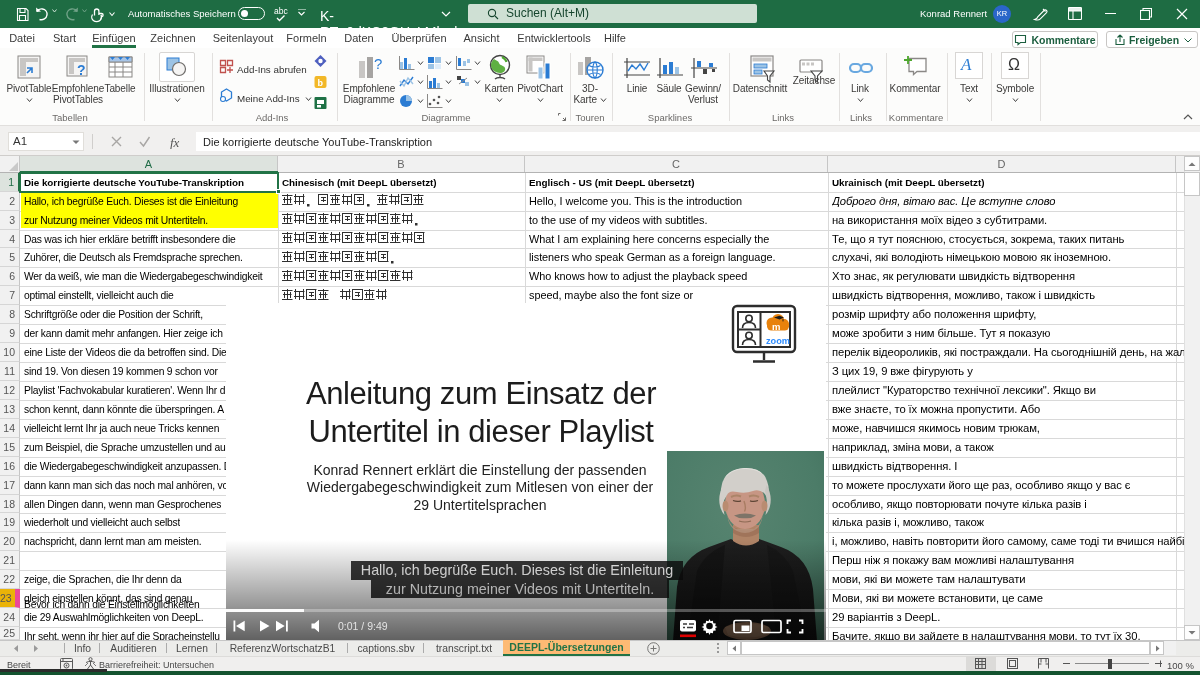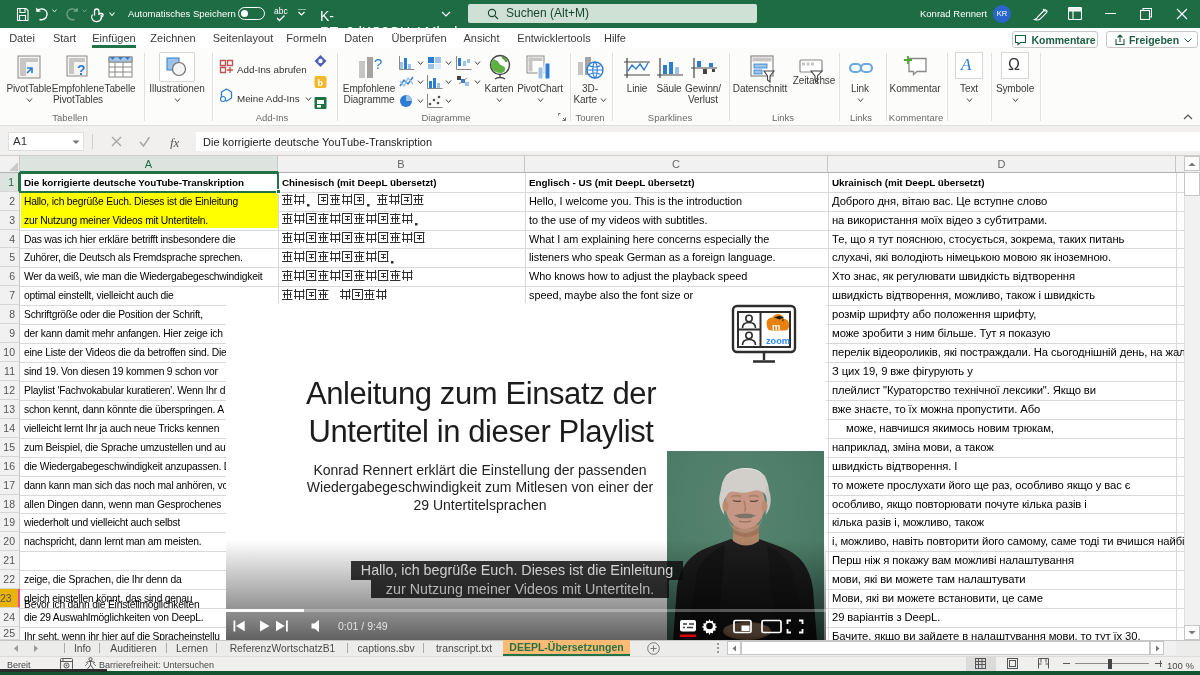--- a/index.html
+++ b/index.html
@@ -434,21 +434,21 @@
 <div class="rowhdr" style="top:399.9px;height:18.93px;background:#f1f1f1;color:#555;border-right:1px solid #c6c6c6;line-height:18.9px;padding-right:4px">13</div>
 <div class="rowhdr" style="top:418.8px;height:18.93px;background:#f1f1f1;color:#555;border-right:1px solid #c6c6c6;line-height:18.9px;padding-right:4px">14</div>
 <div class="rowhdr" style="top:437.7px;height:18.93px;background:#f1f1f1;color:#555;border-right:1px solid #c6c6c6;line-height:18.9px;padding-right:4px">15</div>
 <div class="rowhdr" style="top:456.6px;height:18.93px;background:#f1f1f1;color:#555;border-right:1px solid #c6c6c6;line-height:18.9px;padding-right:4px">16</div>
 <div class="rowhdr" style="top:475.6px;height:18.93px;background:#f1f1f1;color:#555;border-right:1px solid #c6c6c6;line-height:18.9px;padding-right:4px">17</div>
 <div class="rowhdr" style="top:494.5px;height:18.93px;background:#f1f1f1;color:#555;border-right:1px solid #c6c6c6;line-height:18.9px;padding-right:4px">18</div>
 <div class="rowhdr" style="top:513.4px;height:18.93px;background:#f1f1f1;color:#555;border-right:1px solid #c6c6c6;line-height:18.9px;padding-right:4px">19</div>
 <div class="rowhdr" style="top:532.4px;height:18.93px;background:#f1f1f1;color:#555;border-right:1px solid #c6c6c6;line-height:18.9px;padding-right:4px">20</div>
 <div class="rowhdr" style="top:551.3px;height:18.93px;background:#f1f1f1;color:#555;border-right:1px solid #c6c6c6;line-height:18.9px;padding-right:4px">21</div>
 <div class="rowhdr" style="top:570.2px;height:18.93px;background:#f1f1f1;color:#555;border-right:1px solid #c6c6c6;line-height:18.9px;padding-right:4px">22</div>
-<div class="rowhdr" style="top:589.2px;height:18.93px;background:#eab308;color:#555;border-right:2px solid #ec4899;line-height:18.9px;padding-right:9px">23</div>
+<div class="rowhdr" style="top:589.2px;height:18.93px;background:#eab308;color:#555;border-right:5px solid #ec4899;line-height:18.9px;padding-right:9px">23</div>
 <div class="rowhdr" style="top:608.1px;height:18.93px;background:#f1f1f1;color:#555;border-right:1px solid #c6c6c6;line-height:18.9px;padding-right:4px">24</div>
 <div class="rowhdr" style="top:627.0px;height:12.98px;background:#f1f1f1;color:#555;border-right:1px solid #c6c6c6;line-height:13.0px;padding-right:4px">25</div>
 <div class="gline-v" style="left:278px;top:173px;height:467px"></div>
 <div class="gline-v" style="left:525px;top:173px;height:467px"></div>
 <div class="gline-v" style="left:828px;top:173px;height:467px"></div>
 <div class="gline-v" style="left:1176px;top:173px;height:467px"></div>
 <div class="gline-h" style="left:20px;top:191.6px;width:1164px"></div>
 <div class="gline-h" style="left:20px;top:210.6px;width:1164px"></div>
 <div class="gline-h" style="left:20px;top:229.5px;width:1164px"></div>
 <div class="gline-h" style="left:20px;top:248.4px;width:1164px"></div>
@@ -506,33 +506,33 @@
 <div class="cell" style="left:282px;top:267.4px;height:19px;width:243px;"><span class="cj"></span><span class="cj2"></span><span class="cj3"></span><span class="cj"></span><span class="cj2"></span><span class="cj3"></span><span class="cj"></span><span class="cj2"></span><span class="cj3"></span><span class="cj"></span><span class="cj2"></span></div>
 <div class="cell" style="left:282px;top:286.3px;height:19px;width:243px;"><span class="cj"></span><span class="cj2"></span><span class="cj3"></span><span class="cj"></span><span class="cjs"></span><span class="cj2"></span><span class="cj3"></span><span class="cj"></span><span class="cj2"></span></div>
 <div class="cell cc bold" style="left:529px;top:172.7px;height:19px;width:299px;">Englisch - US (mit DeepL übersetzt)</div>
 <div class="cell cc" style="left:529px;top:191.6px;height:19px;width:299px;">Hello, I welcome you. This is the introduction</div>
 <div class="cell cc" style="left:529px;top:210.6px;height:19px;width:299px;">to the use of my videos with subtitles.</div>
 <div class="cell cc" style="left:529px;top:229.5px;height:19px;width:299px;">What I am explaining here concerns especially the</div>
 <div class="cell cc" style="left:529px;top:248.4px;height:19px;width:299px;">listeners who speak German as a foreign language.</div>
 <div class="cell cc" style="left:529px;top:267.4px;height:19px;width:299px;">Who knows how to adjust the playback speed</div>
 <div class="cell cc" style="left:529px;top:286.3px;height:19px;width:299px;">speed, maybe also the font size or</div>
 <div class="cell cd bold" style="left:832px;top:172.7px;height:19px;">Ukrainisch (mit DeepL übersetzt)</div>
-<div class="cell cd" style="left:832px;top:191.6px;height:19px;">Доброго дня, вітаю вас. Це вступне слово</div>
+<div class="cell cd" style="left:832px;top:191.6px;height:19px;font-style:italic;">Доброго дня, вітаю вас. Це вступне слово</div>
 <div class="cell cd" style="left:832px;top:210.6px;height:19px;">на використання моїх відео з субтитрами.</div>
 <div class="cell cd" style="left:832px;top:229.5px;height:19px;">Те, що я тут пояснюю, стосується, зокрема, таких питань</div>
 <div class="cell cd" style="left:832px;top:248.4px;height:19px;">слухачі, які володіють німецькою мовою як іноземною.</div>
 <div class="cell cd" style="left:832px;top:267.4px;height:19px;">Хто знає, як регулювати швидкість відтворення</div>
 <div class="cell cd" style="left:832px;top:286.3px;height:19px;">швидкість відтворення, можливо, також і швидкість</div>
 <div class="cell cd" style="left:832px;top:305.2px;height:19px;">розмір шрифту або положення шрифту,</div>
 <div class="cell cd" style="left:832px;top:324.1px;height:19px;">може зробити з ним більше. Тут я показую</div>
 <div class="cell cd" style="left:832px;top:343.1px;height:19px;">перелік відеороликів, які постраждали. На сьогоднішній день, на жаль, ц</div>
 <div class="cell cd" style="left:832px;top:362.0px;height:19px;">З цих 19, 9 вже фігурують у</div>
 <div class="cell cd" style="left:832px;top:380.9px;height:19px;">плейлист "Кураторство технічної лексики". Якщо ви</div>
 <div class="cell cd" style="left:832px;top:399.9px;height:19px;">вже знаєте, то їх можна пропустити. Або</div>
-<div class="cell cd" style="left:832px;top:418.8px;height:19px;margin-left:14px;">може, навчишся якимось новим трюкам,</div>
+<div class="cell cd" style="left:832px;top:418.8px;height:19px;">може, навчишся якимось новим трюкам,</div>
 <div class="cell cd" style="left:832px;top:437.7px;height:19px;">наприклад, зміна мови, а також</div>
 <div class="cell cd" style="left:832px;top:456.6px;height:19px;">швидкість відтворення. І</div>
 <div class="cell cd" style="left:832px;top:475.6px;height:19px;">то можете прослухати його ще раз, особливо якщо у вас є</div>
 <div class="cell cd" style="left:832px;top:494.5px;height:19px;">особливо, якщо повторювати почуте кілька разів і</div>
 <div class="cell cd" style="left:832px;top:513.4px;height:19px;">кілька разів і, можливо, також</div>
 <div class="cell cd" style="left:832px;top:532.4px;height:19px;">і, можливо, навіть повторити його самому, саме тоді ти вчишся найбільш</div>
 <div class="cell cd" style="left:832px;top:551.3px;height:19px;">Перш ніж я покажу вам можливі налаштування</div>
 <div class="cell cd" style="left:832px;top:570.2px;height:19px;">мови, які ви можете там налаштувати</div>
 <div class="cell cd" style="left:832px;top:589.2px;height:19px;">Мови, які ви можете встановити, це саме</div>
 <div class="cell cd" style="left:832px;top:608.1px;height:19px;">29 варіантів з DeepL.</div>

